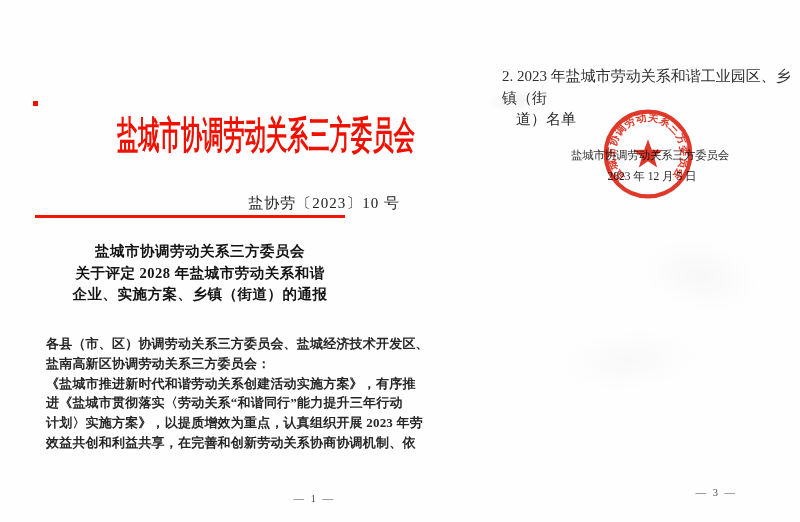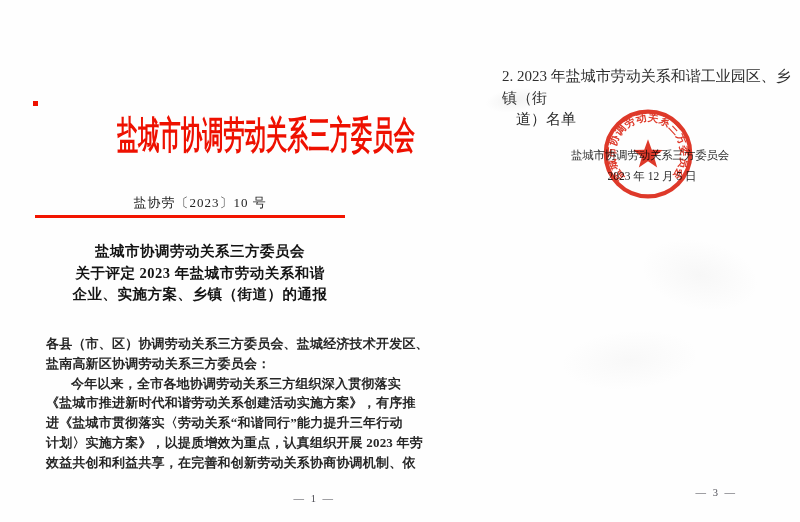--- a/index.html
+++ b/index.html
@@ -18,22 +18,22 @@
 
   
   .page1{position:absolute;left:0;top:0;width:430px;height:522px;}
   .red-dot{position:absolute;left:33px;top:101px;width:5px;height:5px;background:var(--red-head);}
   .letterhead{position:absolute;left:0;top:110px;width:400px;text-align:center;white-space:nowrap;}
   .letterhead .inner{
     display:inline-block;font-size:38px;font-weight:bold;color:var(--red-head);
     transform:scaleX(0.56);transform-origin:50% 50%;letter-spacing:0;
   }
   .doc-number{
-    position:absolute;left:0;top:194px;width:400px;text-align:center;
-    font-size:13px;color:#222;letter-spacing:1px;
+    position:absolute;left:0;top:194px;width:400px;text-align:right;
+    font-size:15px;color:#222;letter-spacing:1px;
   }
   .red-rule{position:absolute;left:35px;top:215px;width:310px;height:2.5px;background:var(--red-rule);}
   .doc-title{
     position:absolute;left:0;top:241px;width:400px;text-align:center;
     font-weight:bold;font-size:14.5px;line-height:21.5px;color:#141414;letter-spacing:0.5px;
   }
   .body-text{position:absolute;left:46px;top:336px;width:307px;font-size:13px;color:var(--ink);font-weight:bold;}
   .body-text .line{
     height:19.8px;line-height:15px;letter-spacing:0.2px;
     text-align:justify;text-align-last:justify;white-space:nowrap;
@@ -76,28 +76,27 @@
     <div class="letterhead">
       <span class="inner">盐城市协调劳动关系三方委员会</span>
     </div>
 
     <div class="doc-number">盐协劳〔2023〕10 号</div>
 
     <div class="red-rule"></div>
 
     <div class="doc-title">
       <div>盐城市协调劳动关系三方委员会</div>
-      <div>关于评定 2023 年盐城市劳动关系和谐</div>
+      <div>关于评定 2028 年盐城市劳动关系和谐</div>
       <div>企业、实施方案、乡镇（街道）的通报</div>
     </div>
 
     <div class="body-text">
       <div class="line">各县（市、区）协调劳动关系三方委员会、盐城经济技术开发区、</div>
       <div class="line no-just">盐南高新区协调劳动关系三方委员会：</div>
-      <div class="line indent">今年以来，全市各地协调劳动关系三方组织深入贯彻落实</div>
       <div class="line">《盐城市推进新时代和谐劳动关系创建活动实施方案》，有序推</div>
       <div class="line">进《盐城市贯彻落实〈劳动关系“和谐同行”能力提升三年行动</div>
       <div class="line">计划〉实施方案》，以提质增效为重点，认真组织开展 2023 年劳</div>
       <div class="line">效益共创和利益共享，在完善和创新劳动关系协商协调机制、依</div>
     </div>
 
     <div class="pagenum p1">— 1 —</div>
   </div>
 
   <div class="page2">

